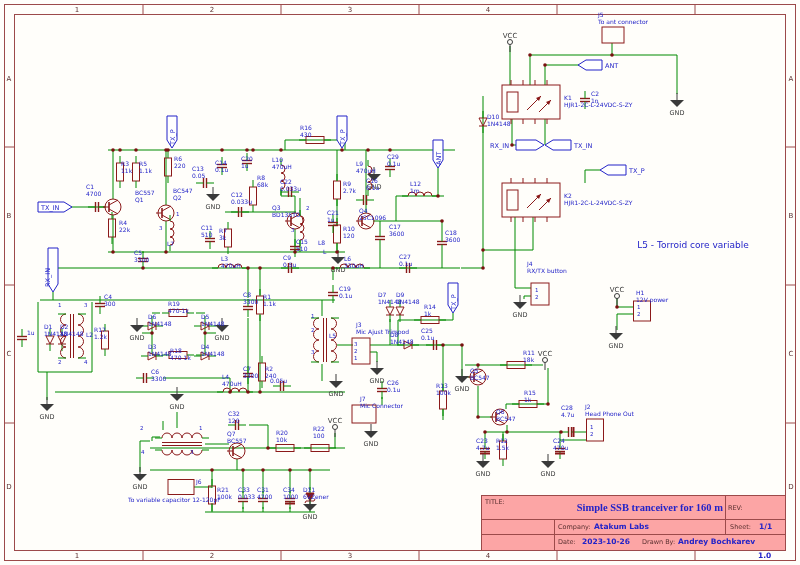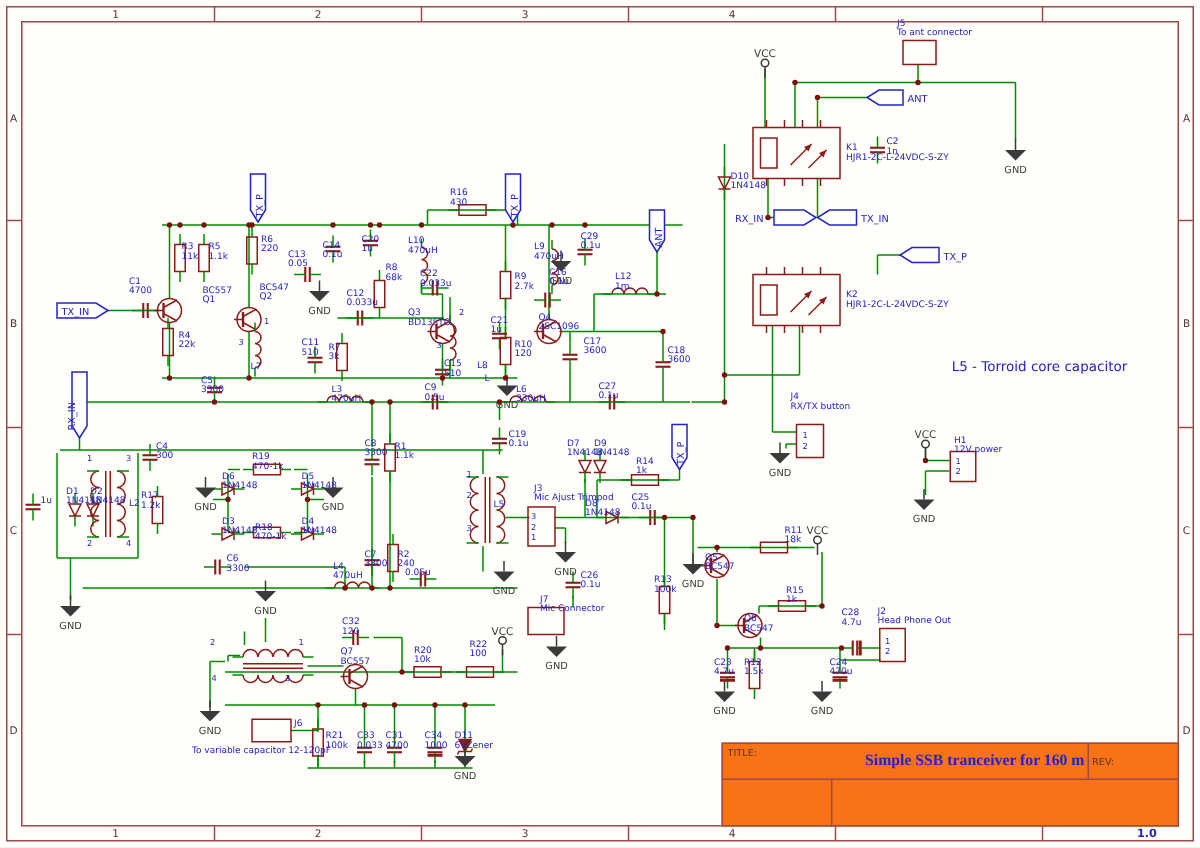--- a/index.html
+++ b/index.html
@@ -1,20 +1,20 @@
 <!DOCTYPE html>
 <html><head>
 <meta charset="utf-8">
 <style>
   html,body{margin:0;padding:0;background:#e8e8e8;font-family:"DejaVu Sans",sans-serif;}
   .sheet{position:relative;width:800px;height:565px;background:#fffefa;overflow:hidden;margin:0 auto;}
   svg{position:absolute;left:0;top:0;}
   .svgtext{font-family:"DejaVu Sans",sans-serif;}
   
-  .tb{position:absolute;left:481px;top:495px;width:305px;height:56px;border:1px solid #9c4a4a;box-sizing:border-box;background:#f97316;}
+  .tb{position:absolute;left:481px;top:495px;width:305px;height:56px;border:1px solid #9c4a4a;box-sizing:border-box;background:#fca5a5;}
   .tb .row1{position:relative;height:24px;border-bottom:1px solid #9c4a4a;box-sizing:border-box;}
   .tb .row2{position:relative;height:15px;border-bottom:1px solid #9c4a4a;box-sizing:border-box;}
   .tb .row3{position:relative;height:15px;box-sizing:border-box;}
   .tb .lbl{color:#5a3030;font-size:6.5px;}
   .tb .val{color:#2323c8;font-size:7.5px;font-weight:bold;}
   .tb .title-lbl{position:absolute;left:3px;top:2px;}
   .tb .title-val{position:absolute;left:0;right:62px;top:6px;text-align:right;font-size:10.5px;color:#2323c8;font-weight:bold;font-family:Liberation Serif, serif;}
   .tb .revcell{position:absolute;right:0;top:0;width:60px;height:23px;border-left:1px solid #9c4a4a;box-sizing:border-box;}
   .tb .revcell .lbl{position:absolute;left:2px;top:8px;}
   .tb .revcell .val{position:absolute;left:32px;top:7px;margin-top:48px;}
@@ -1068,26 +1068,40 @@
         <text x="354" y="360" font-size="5.5" fill="#2323c8" class="svgtext"><tspan x="354" dy="0">1</tspan></text>
         <text x="535" y="292" font-size="5.5" fill="#2323c8" class="svgtext"><tspan x="535" dy="0">1</tspan></text>
         <text x="535" y="299" font-size="5.5" fill="#2323c8" class="svgtext"><tspan x="535" dy="0">2</tspan></text>
         <text x="637" y="309" font-size="5.5" fill="#2323c8" class="svgtext"><tspan x="637" dy="0">1</tspan></text>
         <text x="637" y="316" font-size="5.5" fill="#2323c8" class="svgtext"><tspan x="637" dy="0">2</tspan></text>
         <text x="590" y="429" font-size="5.5" fill="#2323c8" class="svgtext"><tspan x="590" dy="0">1</tspan></text>
         <text x="590" y="436" font-size="5.5" fill="#2323c8" class="svgtext"><tspan x="590" dy="0">2</tspan></text>
       </g>
     </svg>
 
-  <div class="note" style="left:600px;top:240px;width:186px;text-align:center;">L5 - Torroid core capacitor</div>
+  <div class="note" style="left:600px;top:240px;width:186px;text-align:center;">L5 - Torroid core variable</div>
 
   <div class="tb">
     <div class="row1">
       <span class="lbl title-lbl">TITLE:</span>
       <span class="title-val">Simple SSB tranceiver for 160 m</span>
       <span class="revcell">
         <span class="lbl">REV:</span>
         <span class="val">1.0</span>
       </span>
     </div>
     <div class="leftdiv"></div>
+    <div class="row2">
+      <span class="lbl inl" style="left:76px;">Company:</span>
+      <span class="val inl" style="left:112px;top:2px;">Atakum Labs</span>
+      <span class="sheetcell">
+        <span class="lbl inl" style="left:4px;">Sheet:</span>
+        <span class="val inl" style="left:33px;top:2px;">1/1</span>
+      </span>
+    </div>
+    <div class="row3">
+      <span class="lbl inl" style="left:76px;">Date:</span>
+      <span class="val inl" style="left:100px;top:2px;">2023-10-26</span>
+      <span class="lbl inl" style="left:160px;">Drawn By:</span>
+      <span class="val inl" style="left:196px;top:2px;">Andrey Bochkarev</span>
+    </div>
   </div>
 </div>
 
 </body></html>

